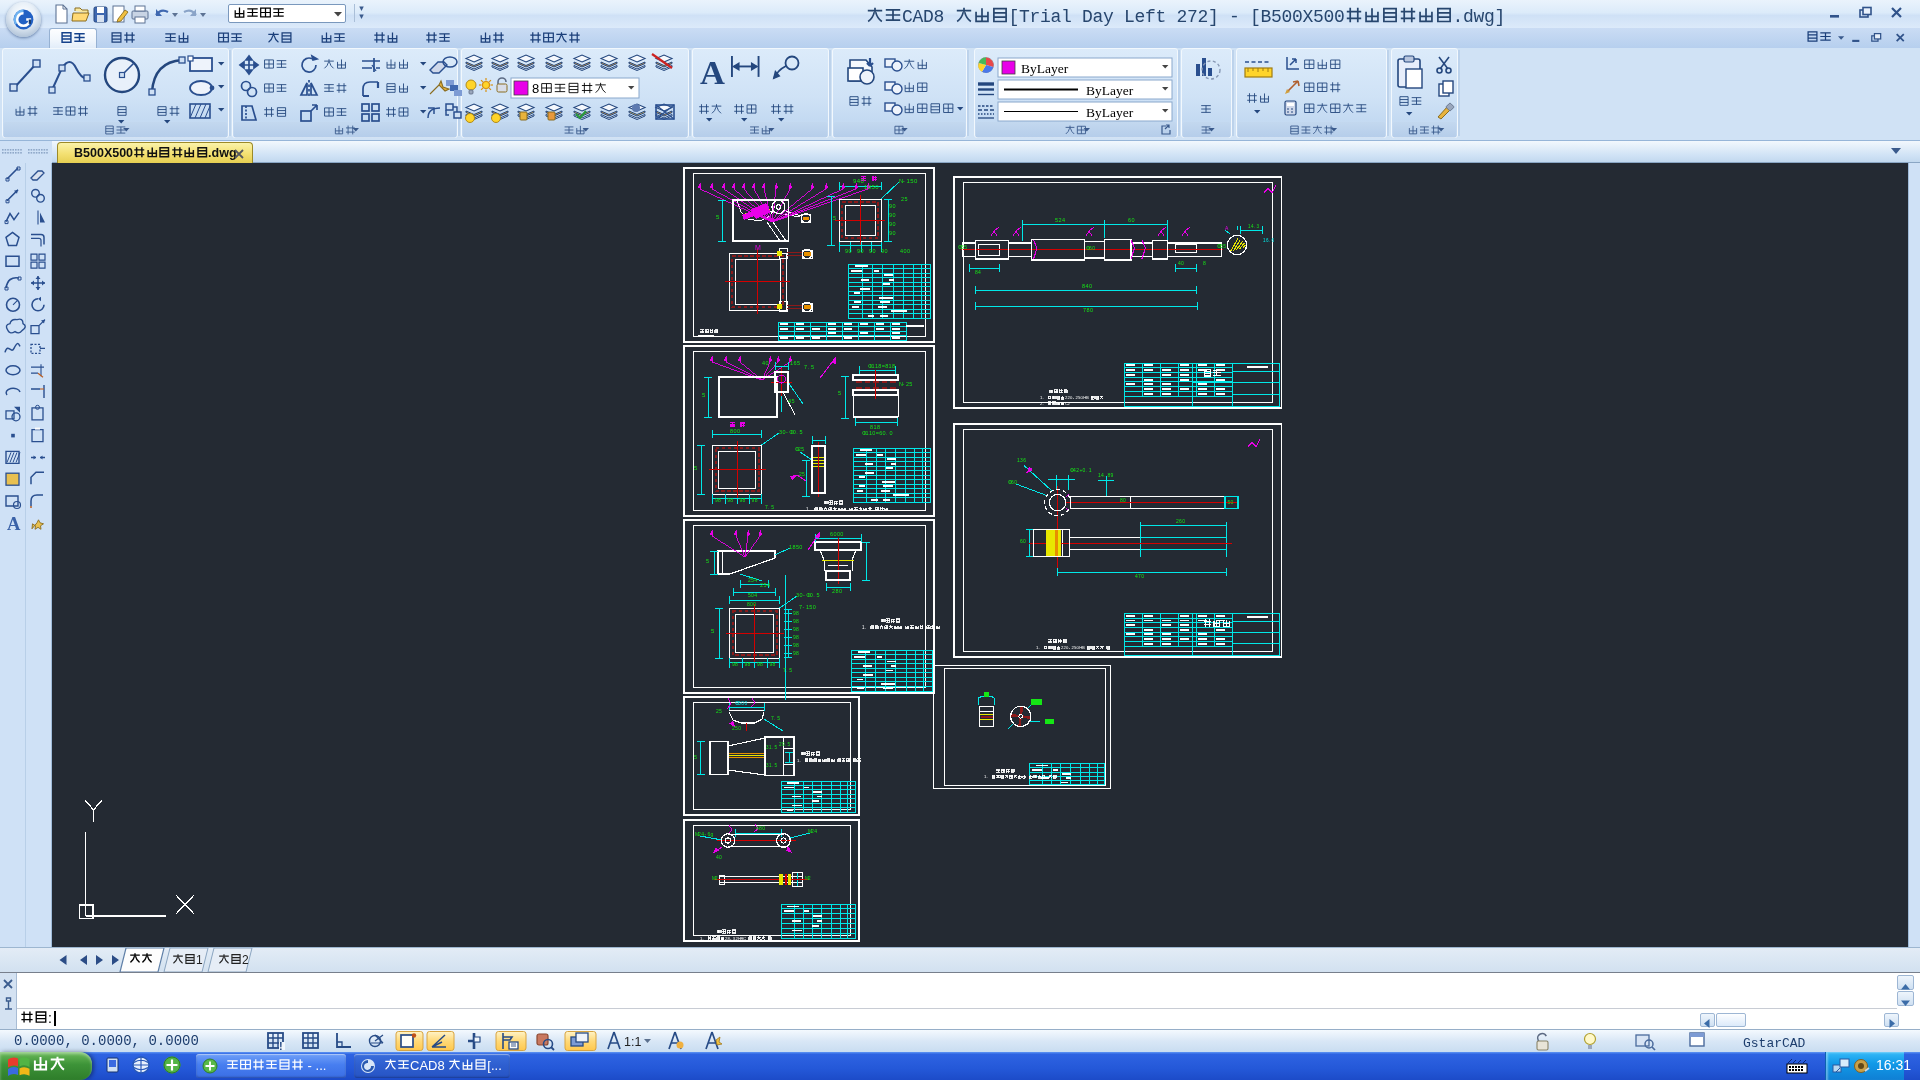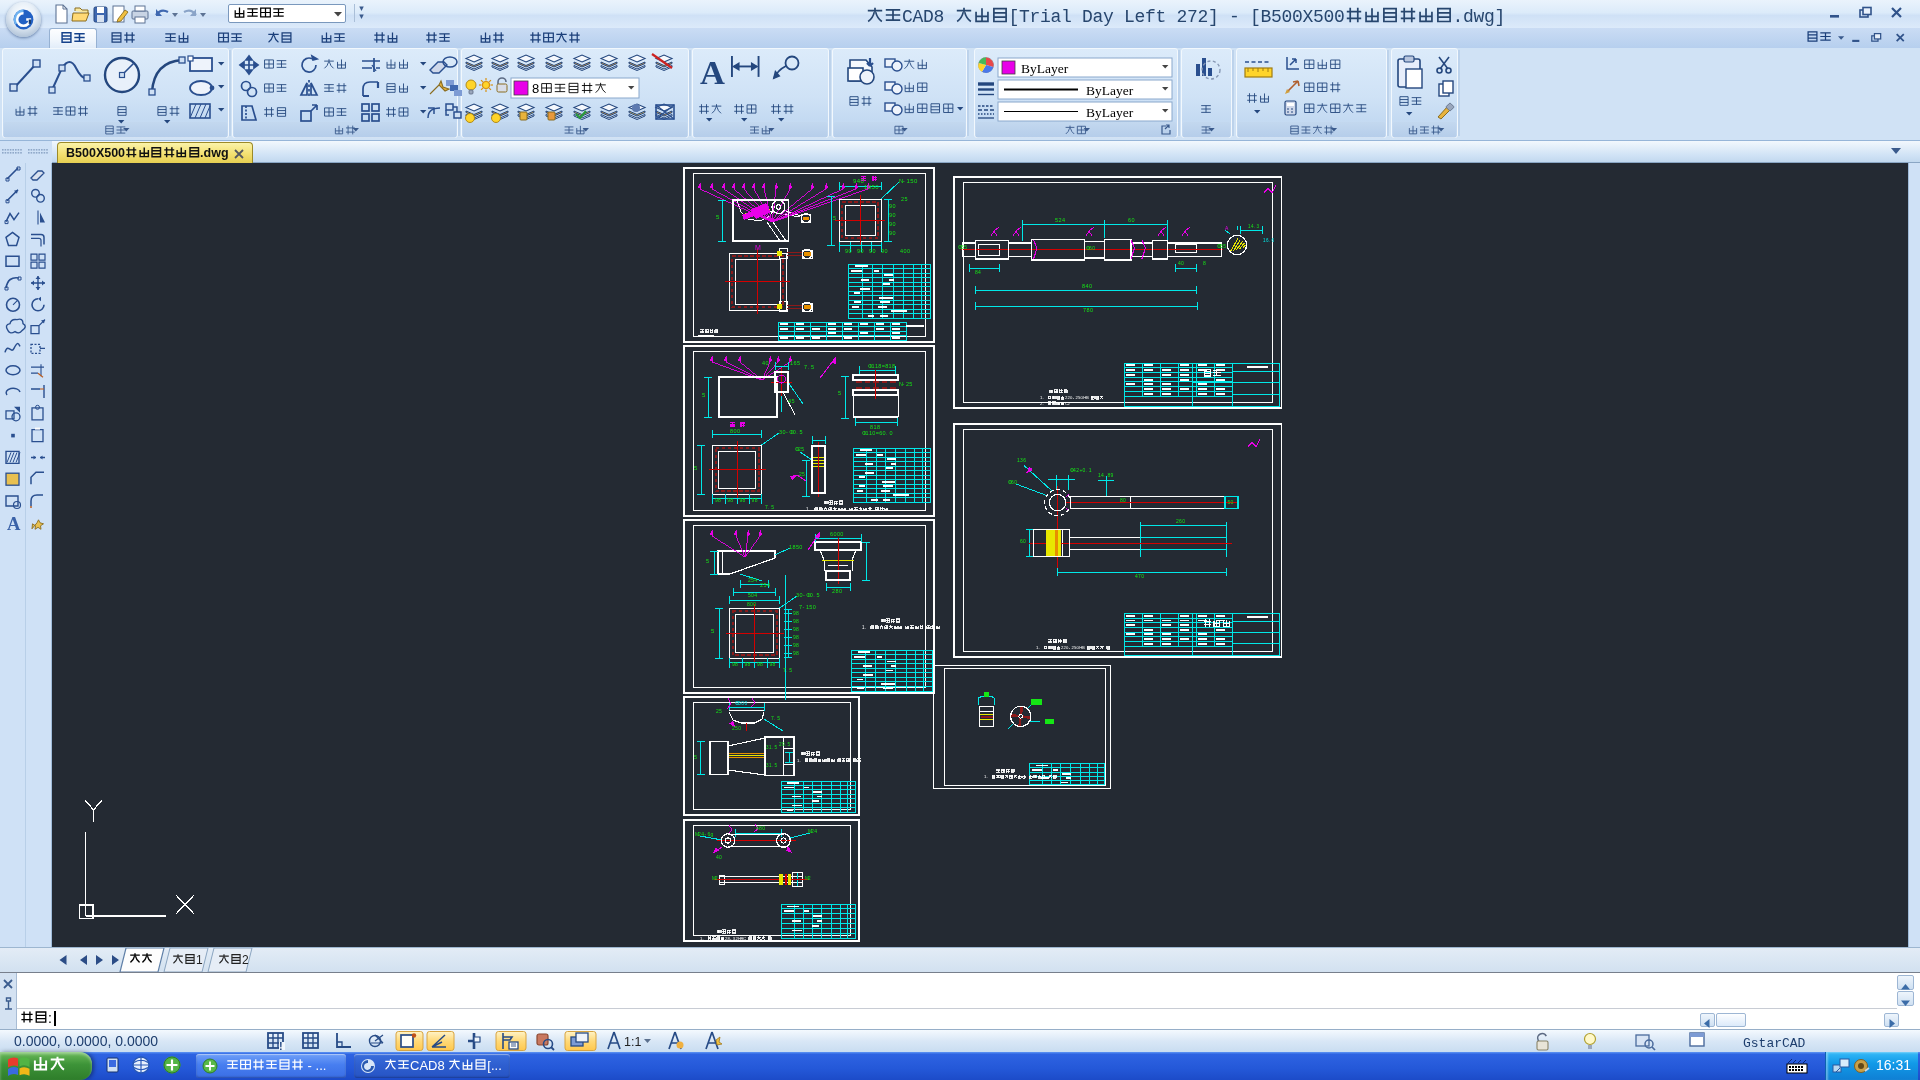--- a/index.html
+++ b/index.html
@@ -746,21 +746,21 @@
         <rect x="1" y="4" width="10" height="12"></rect>
         <rect x="5" y="1" width="10" height="12"></rect>
       </g>
       <g transform="translate(1436 55) scale(1)">
         <path d="M2 14L12 3l3 3L5 16z" fill="#e8b33d" stroke="#8a6d20" stroke-width="1"></path>
         <rect x="11" y="1" width="6" height="6" rx="1" fill="#9aa7bd" stroke="#5d6b84" stroke-width="0.8" transform="rotate(45 14 4)"></rect>
       </g>
     </svg>
     <div style="position:absolute;left:0;top:140px;width:1920px;height:1px;background:#96b5d8"></div>
     <div style="position:absolute;left:52px;top:141px;width:1868px;height:22px;background:linear-gradient(#f2f8fd,#cfe2f5 70%,#c2d8ee);border-bottom:1px solid #8aa6c4">
-      <div style="position:absolute;left:5px;top:1px;width:196px;height:21px;background:linear-gradient(#fbf3a9,#f3e071 55%,#e6cf52);border:1px solid #9c8a28;border-bottom:none;border-radius:4px 4px 0 0;font-size:12.5px;font-weight:bold;color:#111;padding:3px 0 0 8px;white-space:nowrap"><span>B500X500</span><svg class="g" viewBox="0 0 10 10">
+      <div style="position:absolute;left:5px;top:1px;width:196px;height:21px;background:linear-gradient(#fbf3a9,#f3e071 55%,#e6cf52);border:1px solid #9c8a28;border-bottom:none;border-radius:4px 4px 0 0;font-size:12.5px;font-weight:bold;color:#111;padding:3px 0 0 16px;white-space:nowrap"><span>B500X500</span><svg class="g" viewBox="0 0 10 10">
           <path fill="none" stroke="currentColor" stroke-width="1.15" d="M2.9 1V9M7.1 1V9M1 3.1H9M1 6.9H9"></path>
         </svg><svg class="g" viewBox="0 0 10 10">
           <path fill="none" stroke="currentColor" stroke-width="1.15" d="M1.7 3.2V8.5H8.3V3.2M5 1.2V8.5M1.7 5.8H8.3"></path>
         </svg><svg class="g" viewBox="0 0 10 10">
           <path fill="none" stroke="currentColor" stroke-width="1.15" d="M1.6 1.4H8.4V8.6H1.6ZM1.6 3.8H8.4M1.6 6.2H8.4"></path>
         </svg><svg class="g" viewBox="0 0 10 10">
           <path fill="none" stroke="currentColor" stroke-width="1.15" d="M2.9 1V9M7.1 1V9M1 3.1H9M1 6.9H9"></path>
         </svg><svg class="g" viewBox="0 0 10 10">
           <path fill="none" stroke="currentColor" stroke-width="1.15" d="M1.7 3.2V8.5H8.3V3.2M5 1.2V8.5M1.7 5.8H8.3"></path>
         </svg><svg class="g" viewBox="0 0 10 10">
@@ -1864,21 +1864,21 @@
         <div style="position:absolute;left:0;width:15px;height:14px;background:linear-gradient(#eef5fc,#cfe0f2);border:1px solid #9db6d4;border-radius:2px"><svg width="6" height="9" viewBox="0 0 6 9" style="margin:2px 0 0 3px">
             <path d="M5.5 0L0 4.5 5.5 9z" fill="#3b6ca8"></path>
           </svg></div>
         <div style="position:absolute;left:16px;width:30px;height:14px;background:linear-gradient(#fdfeff,#dceafa);border:1px solid #9db6d4;border-radius:2px"></div>
         <div style="position:absolute;left:184px;width:15px;height:14px;background:linear-gradient(#eef5fc,#cfe0f2);border:1px solid #9db6d4;border-radius:2px"><svg width="6" height="9" viewBox="0 0 6 9" style="margin:2px 0 0 4px">
             <path d="M.5 0L6 4.5.5 9z" fill="#3b6ca8"></path>
           </svg></div>
       </div>
     </div>
     <div style="position:absolute;left:0;top:1029px;width:1920px;height:23px;background:linear-gradient(#f4f9fe,#d9e7f6 50%,#c9ddf1);border-top:1px solid #96aec8">
-      <div style="position:absolute;left:14px;top:3px;font-size:14px;color:#1d3d6d;font-family:Liberation Sans, sans-serif">0.0000,  0.0000,  0.0000</div>
+      <div style="position:absolute;left:14px;top:3px;font-size:14px;color:#1d3d6d;font-family:Liberation Mono, monospace">0.0000,  0.0000,  0.0000</div>
       <svg style="position:absolute;left:262px;top:1px" width="470" height="21" viewBox="0 0 470 21">
         <defs>
           <linearGradient id="hl" x1="0" y1="0" x2="0" y2="1">
             <stop offset="0" stop-color="#fff3c8"></stop>
             <stop offset="0.5" stop-color="#ffd978"></stop>
             <stop offset="1" stop-color="#ffc84e"></stop>
           </linearGradient>
         </defs>
         <g transform="translate(6 2)">
           <rect x="0" y="0" width="15" height="15" fill="none" stroke="#274b86" stroke-width="1.8"></rect>
@@ -2024,21 +2024,21 @@
           <rect x="9" y="8" width="2" height="2"></rect>
           <rect x="12" y="8" width="2" height="2"></rect>
           <rect x="15" y="8" width="2" height="2"></rect>
           <rect x="3" y="11" width="2" height="2"></rect>
           <rect x="6" y="11" width="2" height="2"></rect>
           <rect x="9" y="11" width="2" height="2"></rect>
           <rect x="12" y="11" width="2" height="2"></rect>
           <rect x="15" y="11" width="2" height="2"></rect>
         </g>
       </svg>
-      <div style="position:absolute;left:1825px;top:0;width:93px;height:28px;background:linear-gradient(#35baf8,#129ae8 40%,#0f7fd4);border-left:1px solid #0b62b0;box-shadow:inset 2px 1px 2px rgba(255,255,255,.35)">
+      <div style="position:absolute;left:1825px;top:0;width:79px;height:28px;background:linear-gradient(#35baf8,#129ae8 40%,#0f7fd4);border-left:1px solid #0b62b0;box-shadow:inset 2px 1px 2px rgba(255,255,255,.35)">
         <svg style="position:absolute;left:6px;top:5px" width="40" height="18" viewBox="0 0 40 18">
           <rect x="1" y="8" width="8" height="7" fill="#b8d8f0" stroke="#2858a0"></rect>
           <rect x="8" y="2" width="9" height="8" fill="#d8ecfc" stroke="#2858a0"></rect>
           <path d="M4 15l4-4" stroke="#2858a0"></path>
           <circle cx="29" cy="9" r="6.5" fill="#c8a048" stroke="#806020"></circle>
           <circle cx="29" cy="9" r="3" fill="#604818"></circle>
           <path d="M33 14l4-3" stroke="#d0d8e0" stroke-width="1.6"></path>
         </svg>
         <div style="position:absolute;left:50px;top:5px;font-size:14px;color:#fff">16:31</div>
       </div>

